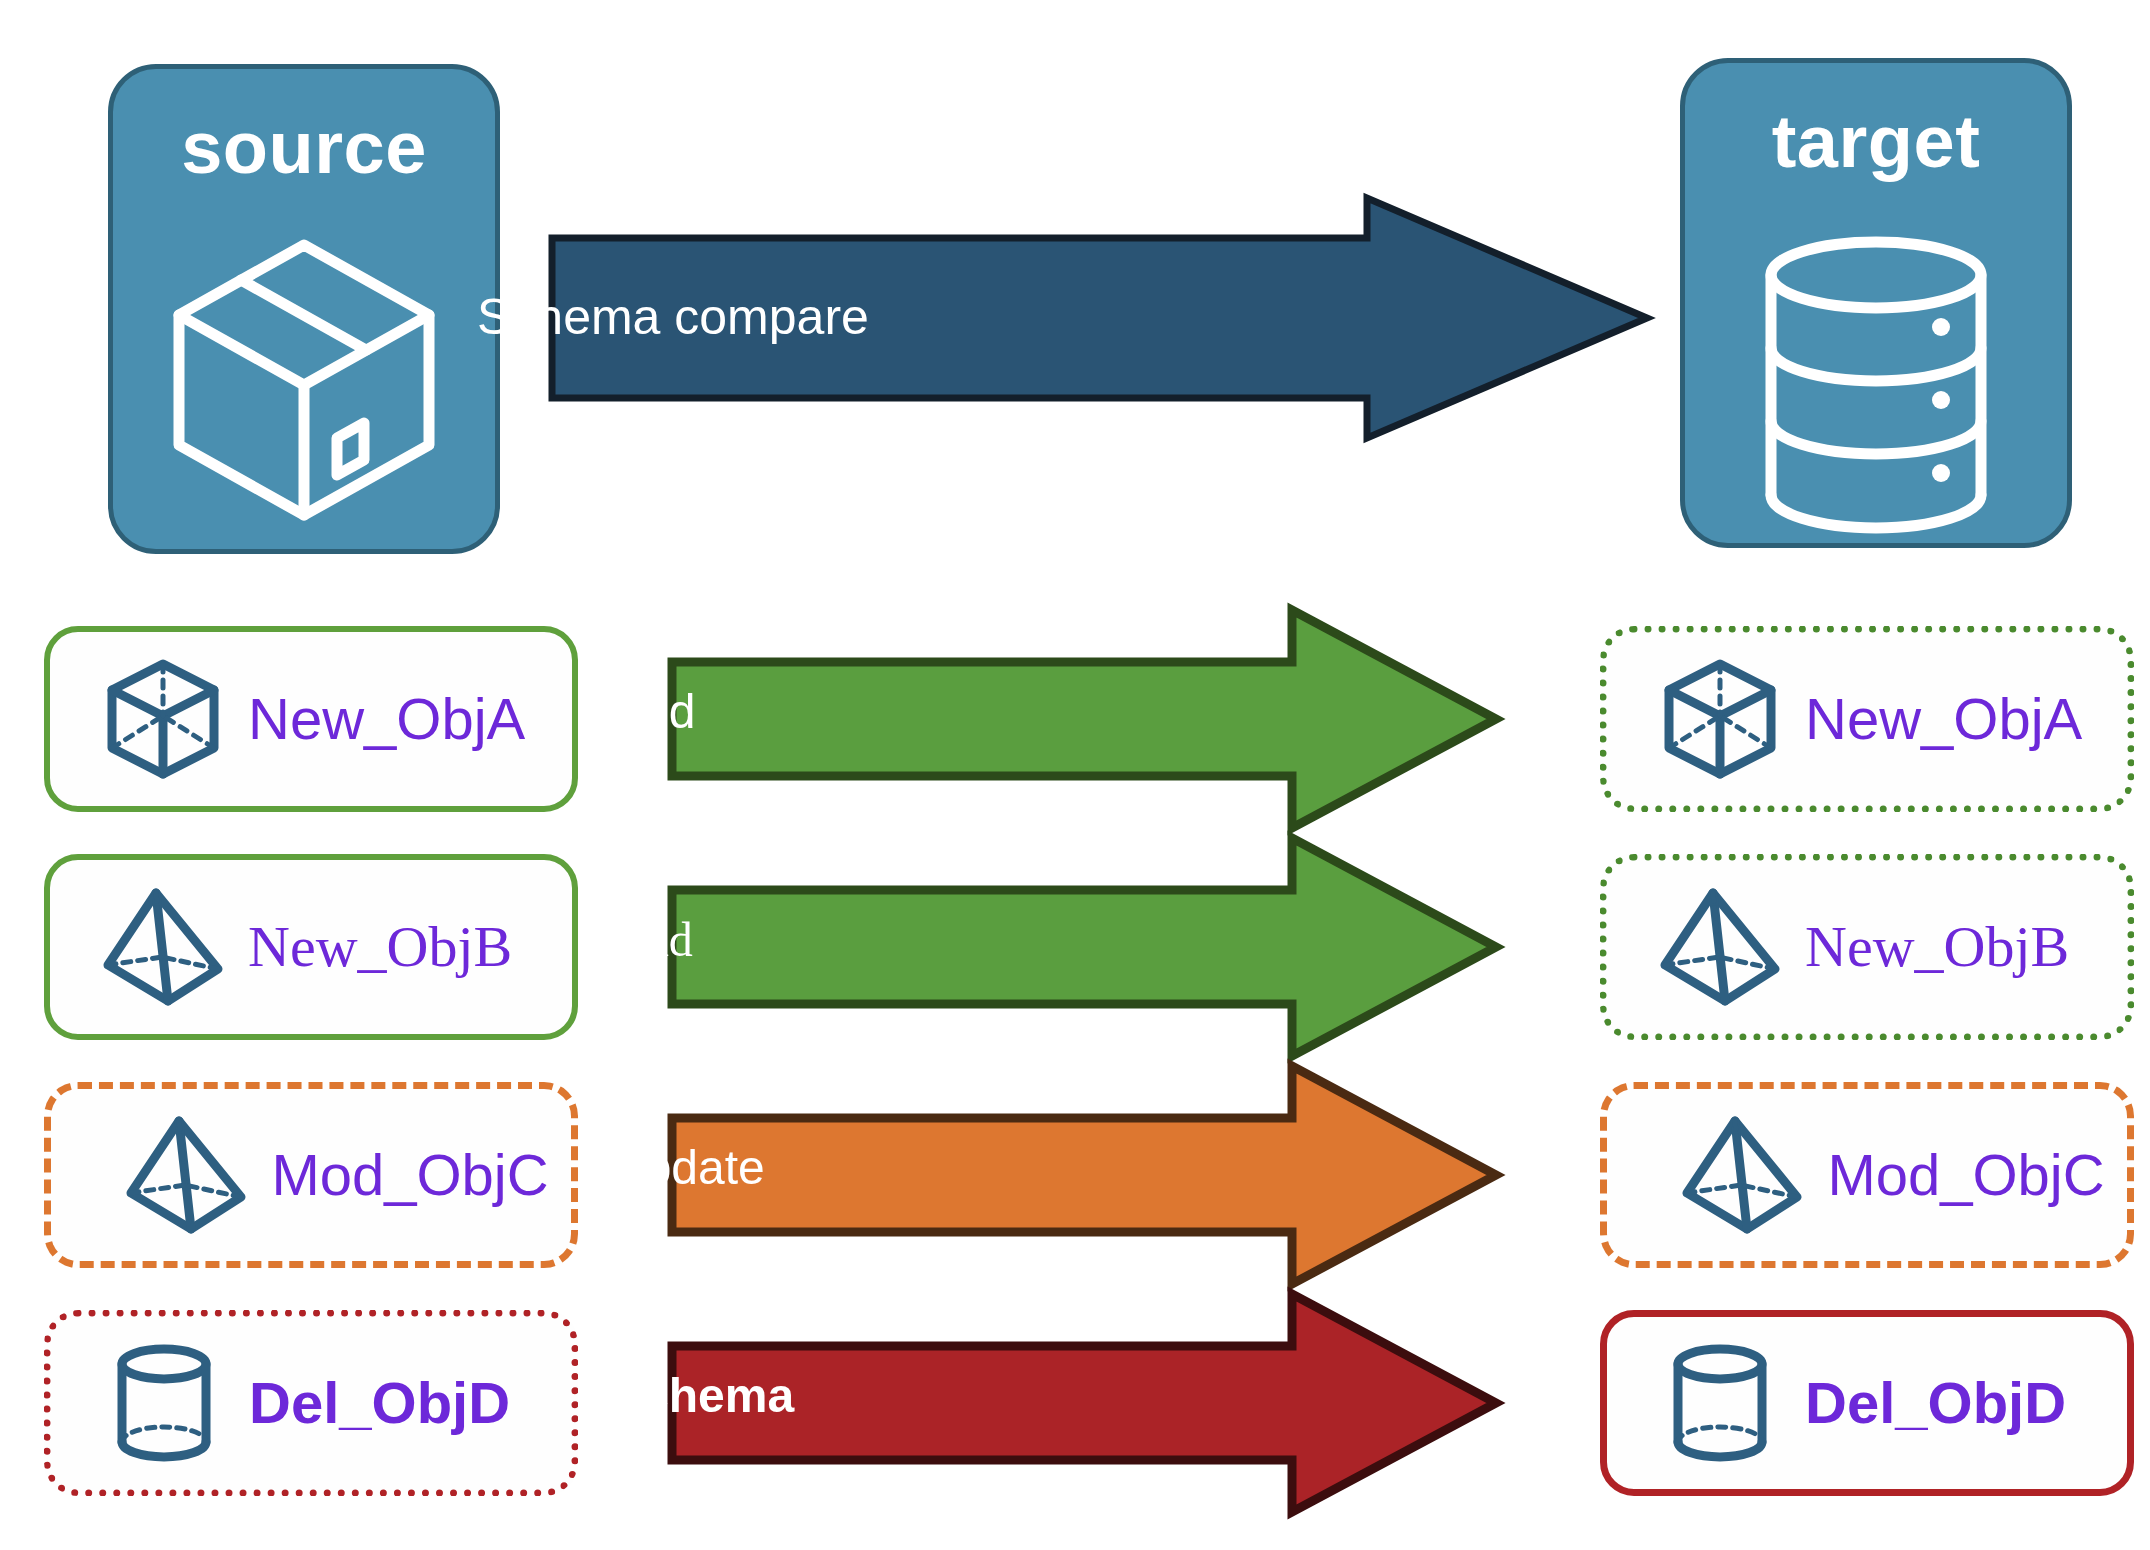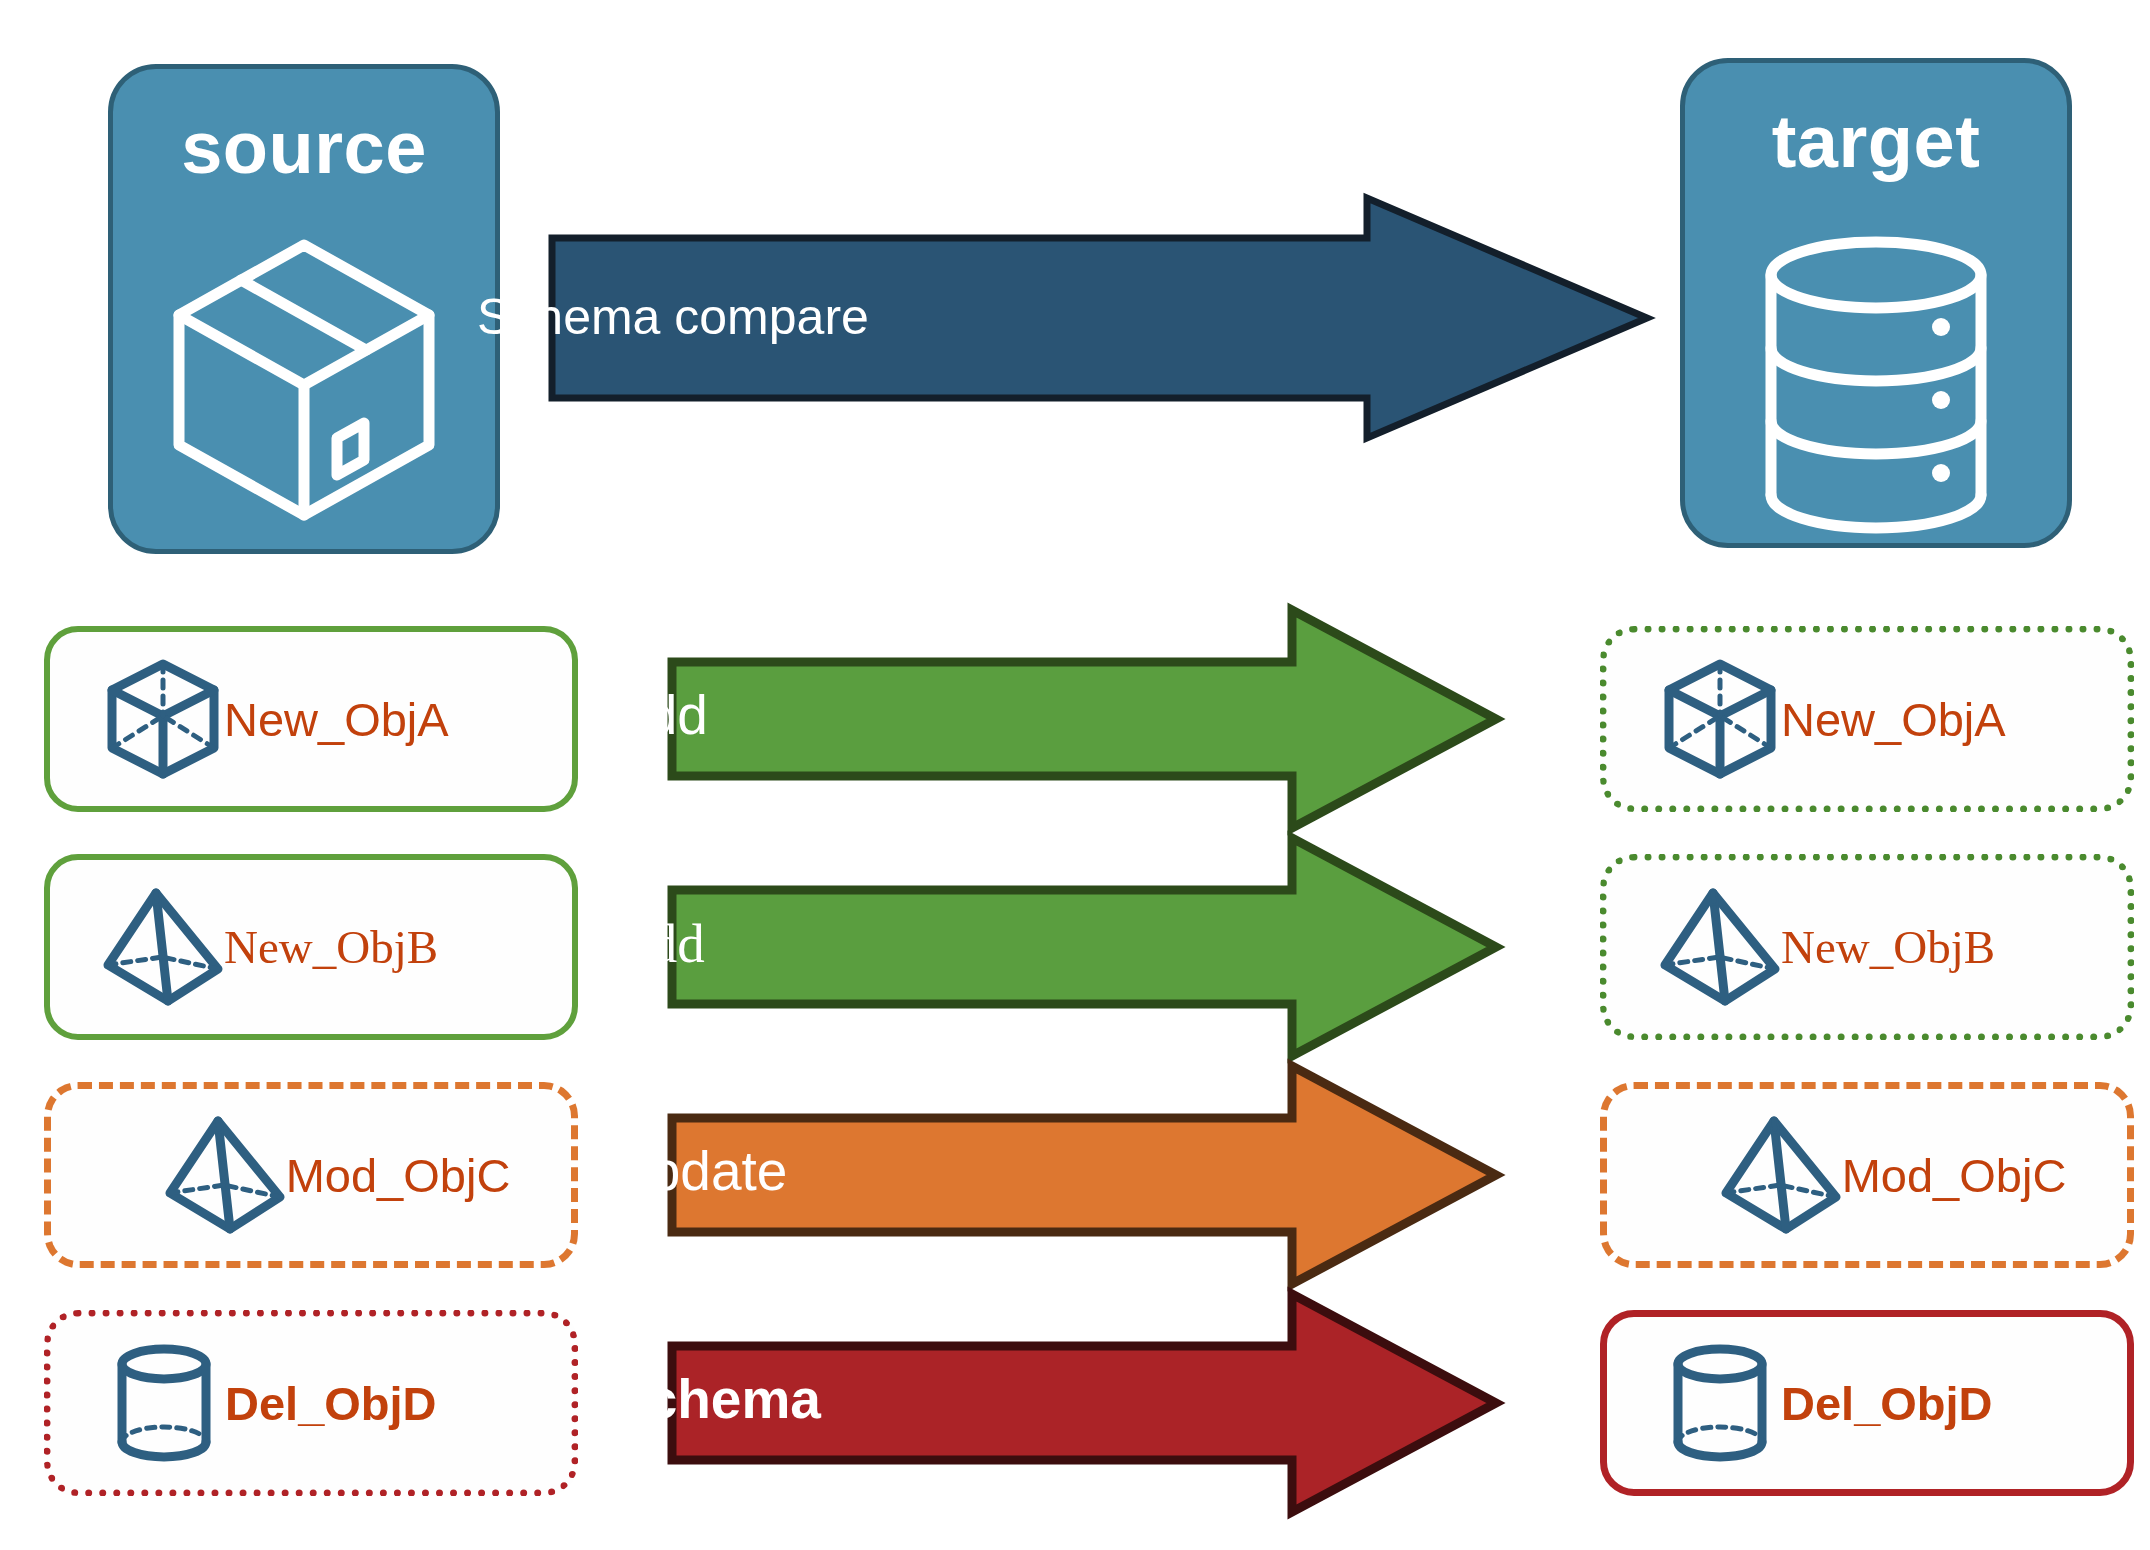--- a/index.html
+++ b/index.html
@@ -29,33 +29,33 @@
   #row-1{top:854px;font-family:Liberation Serif, serif;}
   #row-2{top:1082px;}
   #row-3{top:1310px;font-weight:bold;}
 
   .objcard{position:absolute;top:0;width:534px;height:186px;box-sizing:border-box;
            border-radius:34px;background:#fefefe;display:flex;align-items:center;}
   .objcard.left{left:44px;}
   .objcard.right{left:1600px;}
   .objcard .obj-icon{width:122px;height:122px;margin-left:52px;flex:none;
                      display:flex;align-items:center;justify-content:center;}
-  .objcard .obj-label{font-size:47px;color:#c2410c;
+  .objcard .obj-label{font-size:58px;color:#6d28d9;margin-left:24px;
                       white-space:nowrap;line-height:1;}
 
   
   .b-solid-green {border:6px solid #5fa03c;}
   .b-dotted-green{border:7px dotted #4a8a2e;}
   .b-dashed-orange{border:7px dashed #dd7730;justify-content:center;}
   .b-dotted-red  {border:7px dotted #b02226;}
   .b-solid-red   {border:7px solid #b02226;}
 
   
   .action-arrow{position:absolute;left:672px;top:-22px;width:830px;height:230px;}
-  .action-arrow .arrow-label{top:84px;left:-62px;font-size:55px;}
+  .action-arrow .arrow-label{top:84px;left:-62px;font-size:48px;}
 
   svg{display:block;overflow:visible;}
 </style>
 </head>
 <body>
 
 <div class="stage">
 
   <div class="endpoint" id="source-card" style="background:#4a8fb0;border:5px solid #2e6077;">
     <div class="ep-title">source</div>

